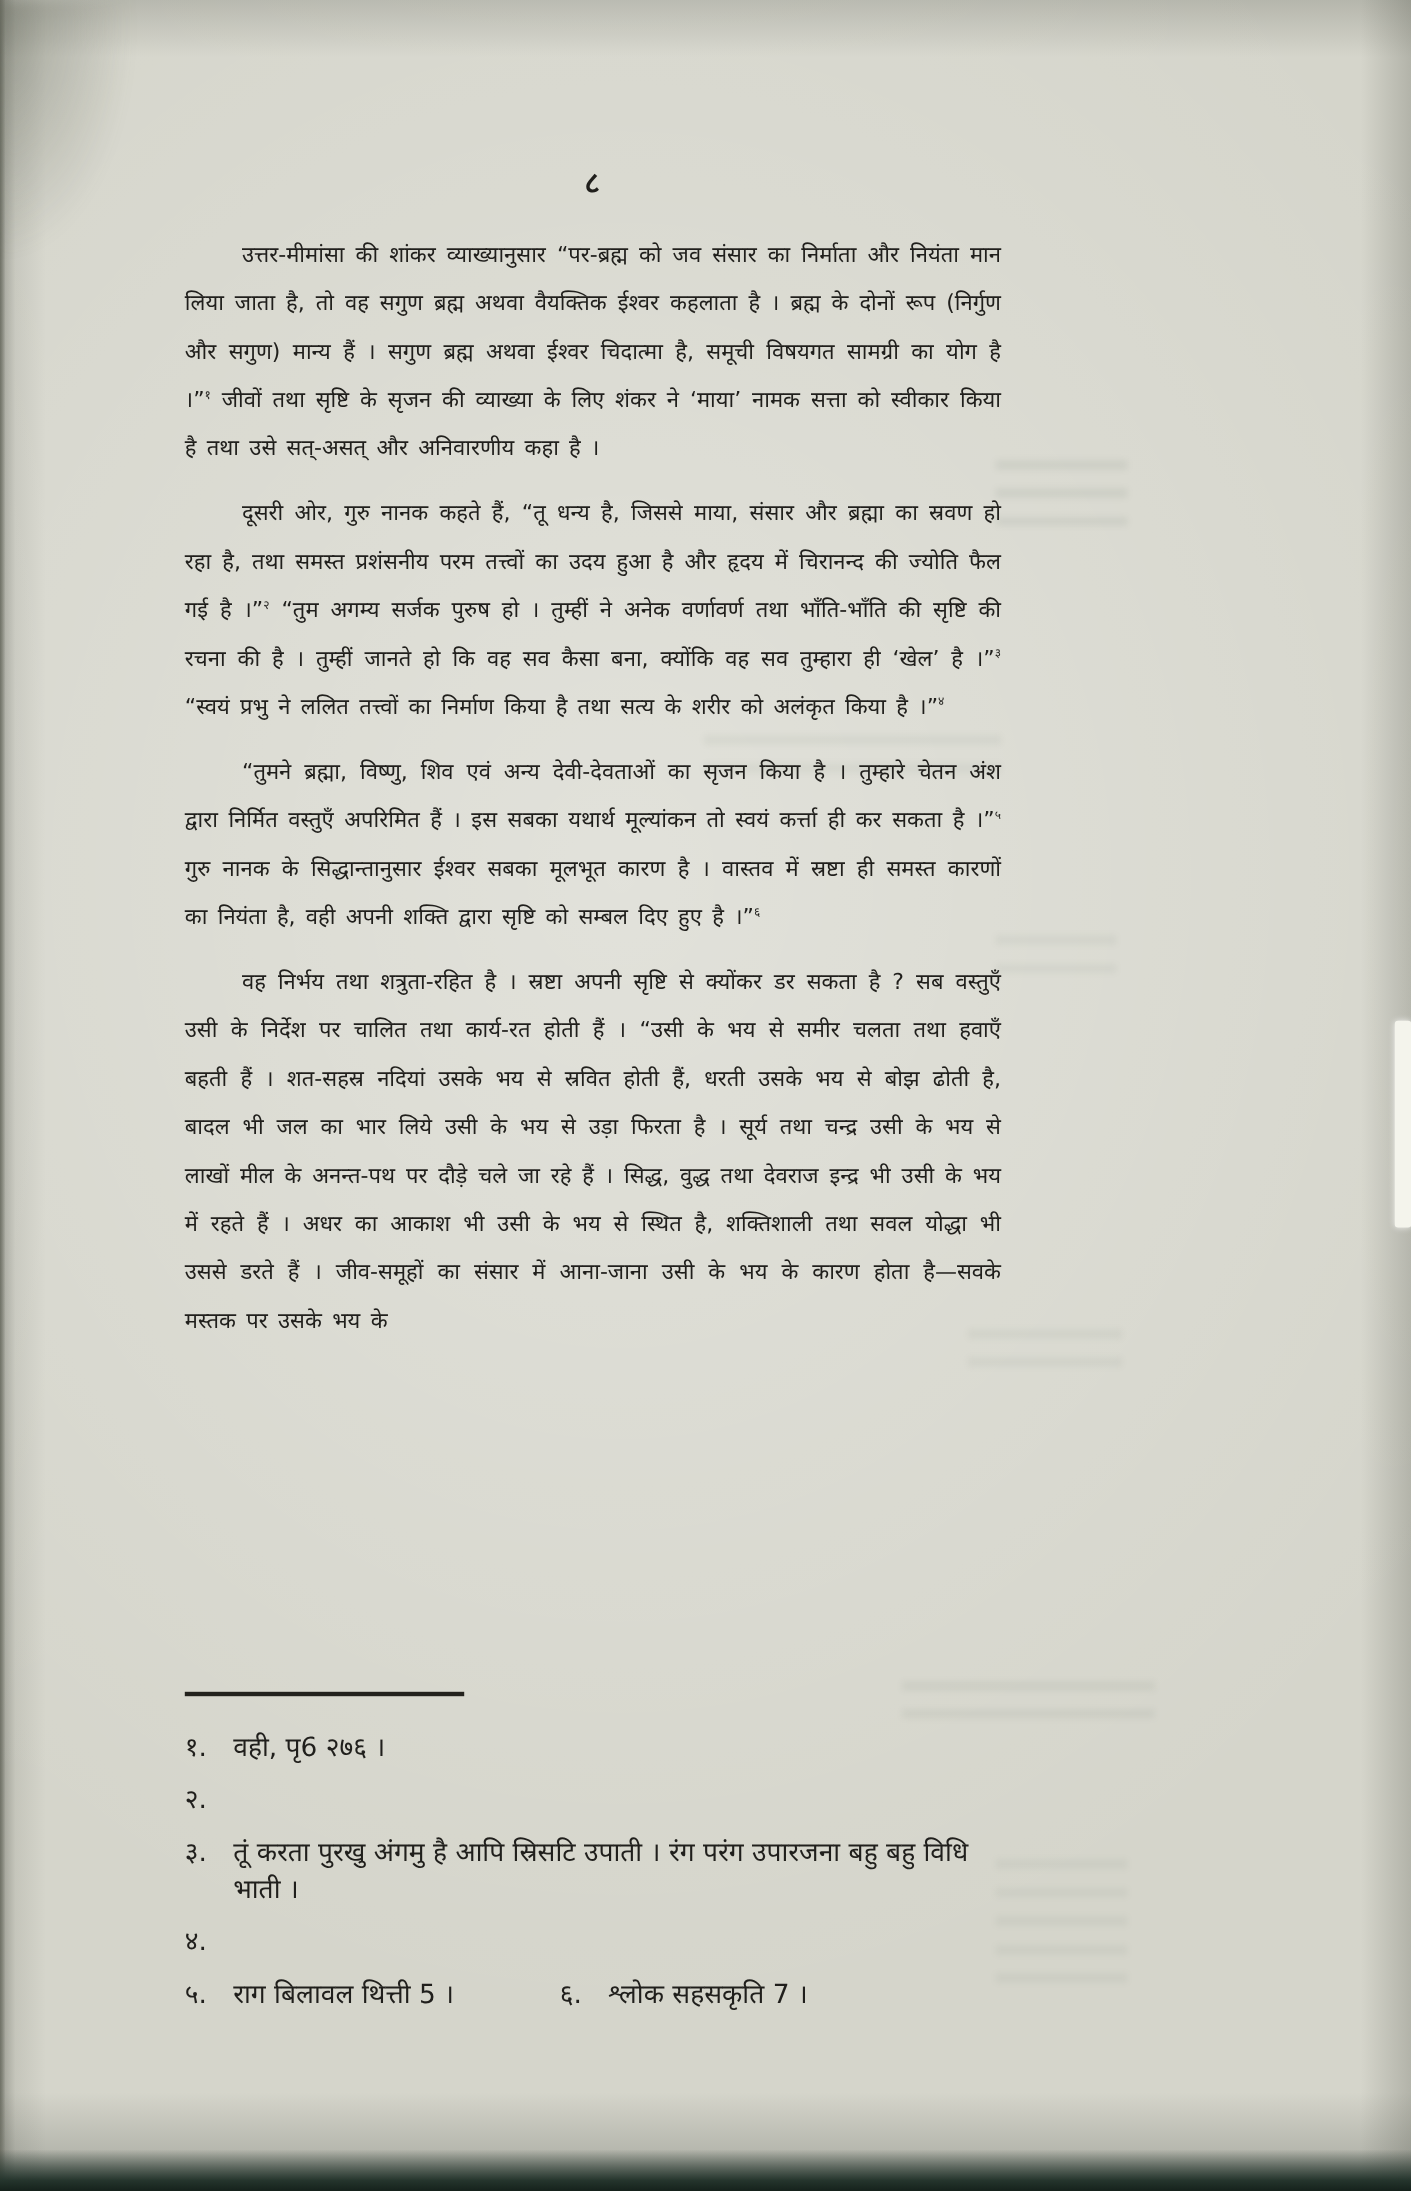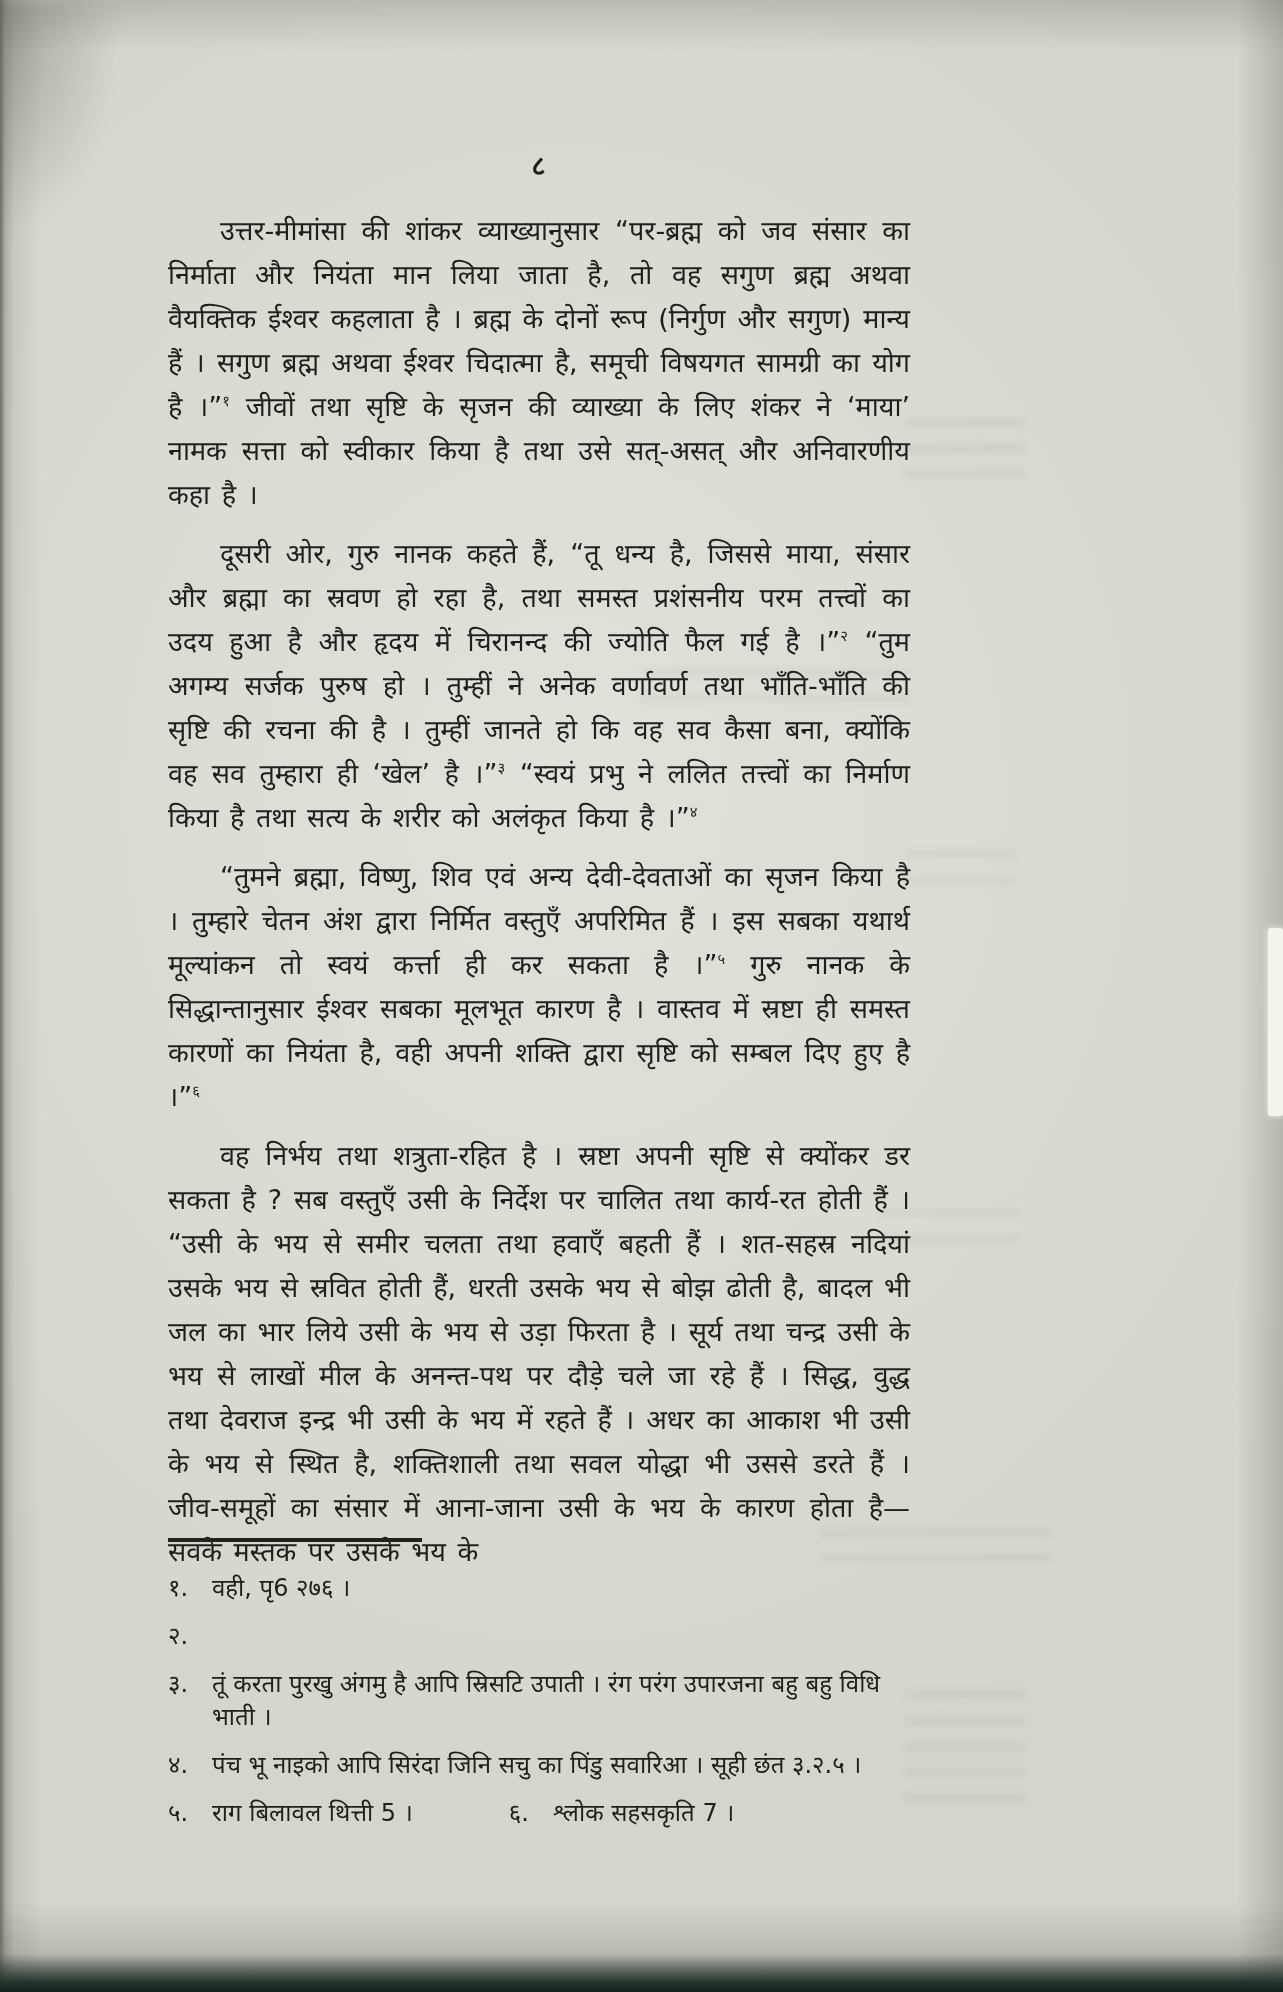--- a/index.html
+++ b/index.html
@@ -45,21 +45,21 @@
   .ghost.g5{left:820px;top:1528px;width:230px;height:34px;opacity:0.12;}
   .ghost.g6{left:905px;top:1690px;width:120px;height:120px;opacity:0.10;}
   
   .content{position:absolute;left:168px;top:146px;width:742px;}
   .page-number{
     text-align:center;font-size:27px;font-weight:bold;letter-spacing:1px;
     margin:0 0 26px 0;
   }
   .para{
     margin:0 0 15px 0;
-    font-size:27px;line-height:44px;
+    font-size:20px;line-height:44px;
     text-align:justify;text-indent:52px;
     word-spacing:3px;
     font-weight:500;
   }
   .para sup{
     font-size:0.55em;line-height:0;vertical-align:super;
   }
   .footnotes{position:absolute;left:168px;top:1538px;width:758px;}
   .fn-rule{width:254px;height:4px;background:var(--rule);margin:0 0 30px 0;}
   .fn-item{display:flex;margin:0 0 15px 0;font-size:24px;line-height:33px;font-weight:500;}
@@ -109,21 +109,20 @@
       <span class="fn-num">२.</span>
     </div>
 
     <div class="fn-item">
       <span class="fn-num">३.</span>
       <span class="fn-text"><span>तूं करता पुरखु अंगमु है आपि स्रिसटि उपाती । रंग परंग उपारजना बहु बहु विधि भाती ।</span><br></span>
     </div>
 
     <div class="fn-item">
       <span class="fn-num">४.</span>
-      <span class="fn-text">पंच भू नाइको आपि सिरंदा जिनि सचु का पिंडु सवारिआ । सूही छंत ३.२.५ ।</span>
     </div>
 
     <div class="fn-item">
       <span class="fn-num">५.</span>
       <span class="fn-text">राग बिलावल थित्ती 5 ।</span>
       <span class="fn-num fn-six">६.</span>
       <span class="fn-text">श्लोक सहसकृति 7 ।</span>
     </div>
   </div>
 

